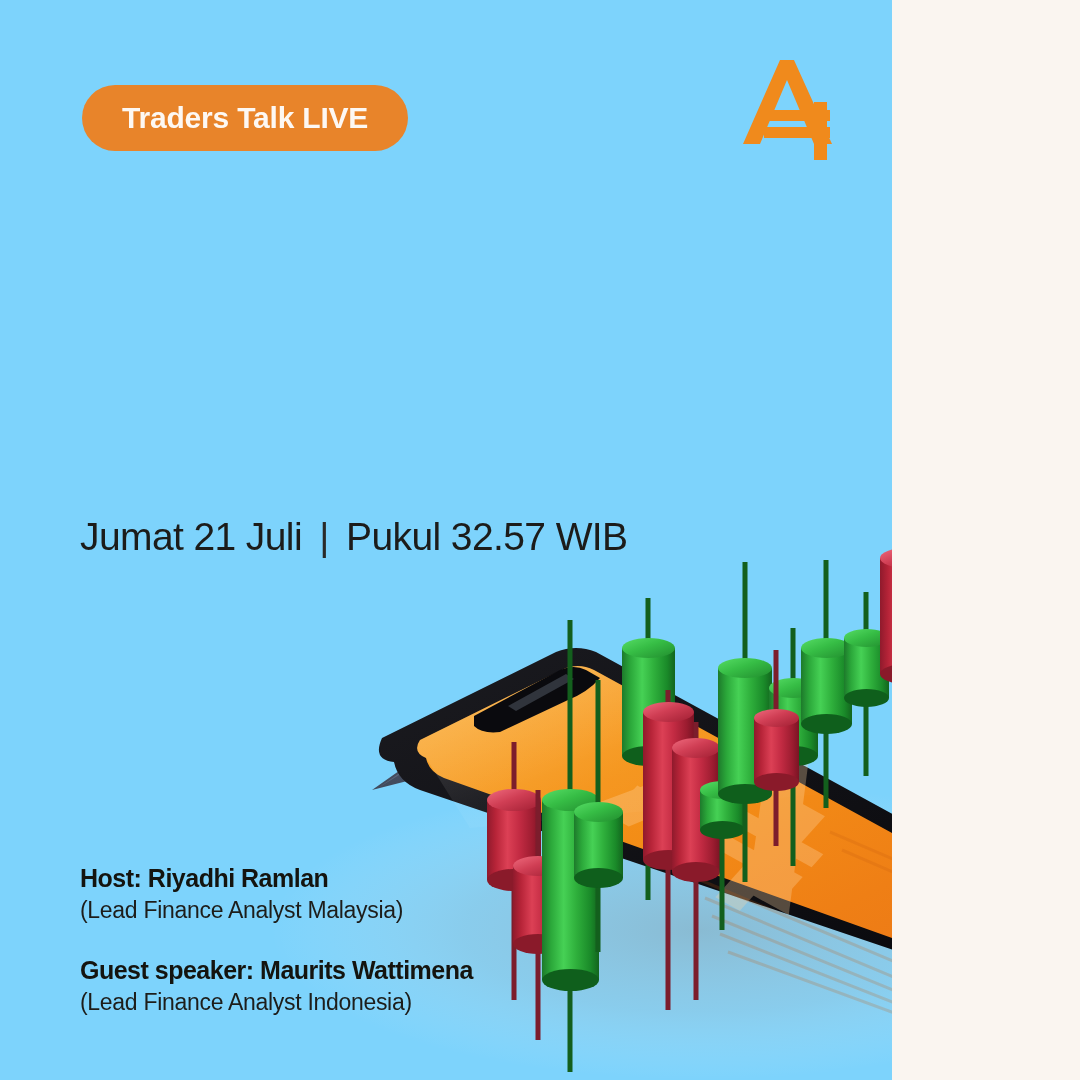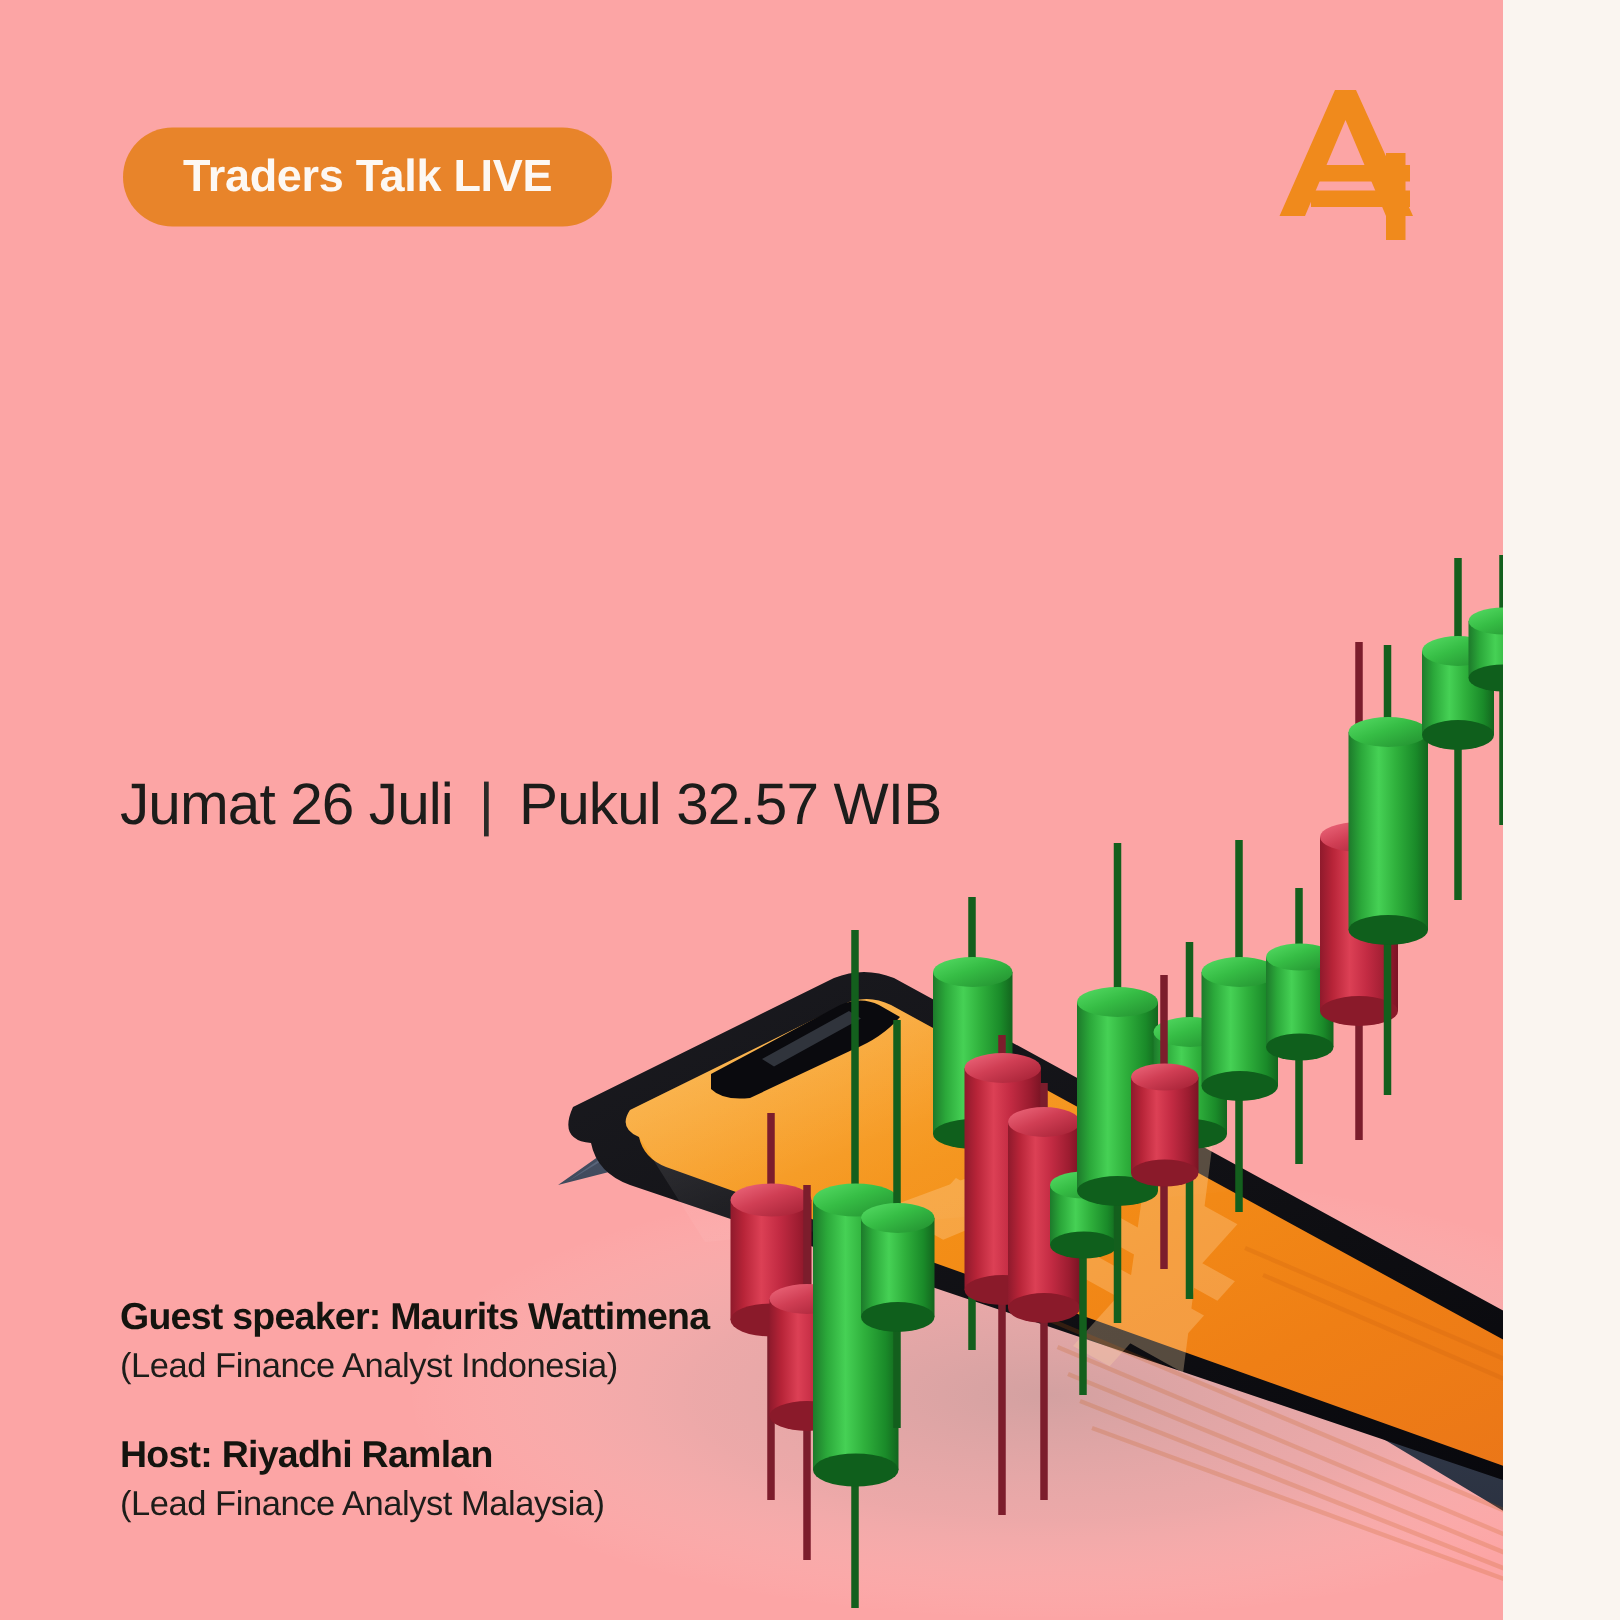--- a/index.html
+++ b/index.html
@@ -6,22 +6,22 @@
   html, body { width:1080px; height:1080px; }
   body {
     font-family: "Liberation Sans", sans-serif;
     background:#faf5f0;
     overflow:hidden;
     position:relative;
   }
 
   #poster {
     position:absolute; inset:0;
-    width:1002px; height:1080px;
-    background:#fca5a5;
+    width:892px; height:1080px;
+    background:#7dd3fc;
     overflow:hidden;
   }
 
   
   .art-layer {
     position:absolute; inset:0;
     width:1080px; height:1080px;
     pointer-events:none;
   }
   .art-svg { position:absolute; left:0; top:0; }
@@ -364,29 +364,29 @@
 
       <rect x="22" y="52" width="66" height="11" fill="#f08a1c"></rect>
       <rect x="22" y="69" width="66" height="11" fill="#f08a1c"></rect>
 
       <rect x="72" y="44" width="13" height="58" fill="#f08a1c"></rect>
     </svg>
   </div>
 
 
   <div class="datetime">
-    <span>Jumat 26 Juli</span>
+    <span>Jumat 21 Juli</span>
     <span class="sep">|</span>
     <span>Pukul 32.57 WIB</span>
   </div>
 
   <div class="speakers">
+    <div class="speaker-block">
+      <span class="speaker-name">Host: Riyadhi Ramlan</span>
+      <span class="speaker-role">(Lead Finance Analyst Malaysia)</span>
+    </div>
     <div class="speaker-block">
       <span class="speaker-name">Guest speaker: Maurits Wattimena</span>
       <span class="speaker-role">(Lead Finance Analyst Indonesia)</span>
     </div>
-    <div class="speaker-block">
-      <span class="speaker-name">Host: Riyadhi Ramlan</span>
-      <span class="speaker-role">(Lead Finance Analyst Malaysia)</span>
-    </div>
   </div>
 
 </div>
 
 </body></html>

